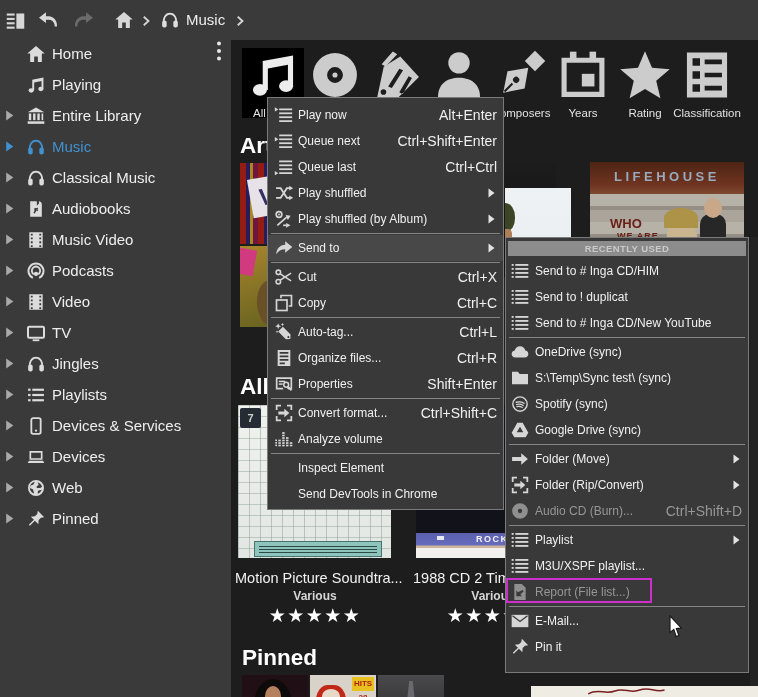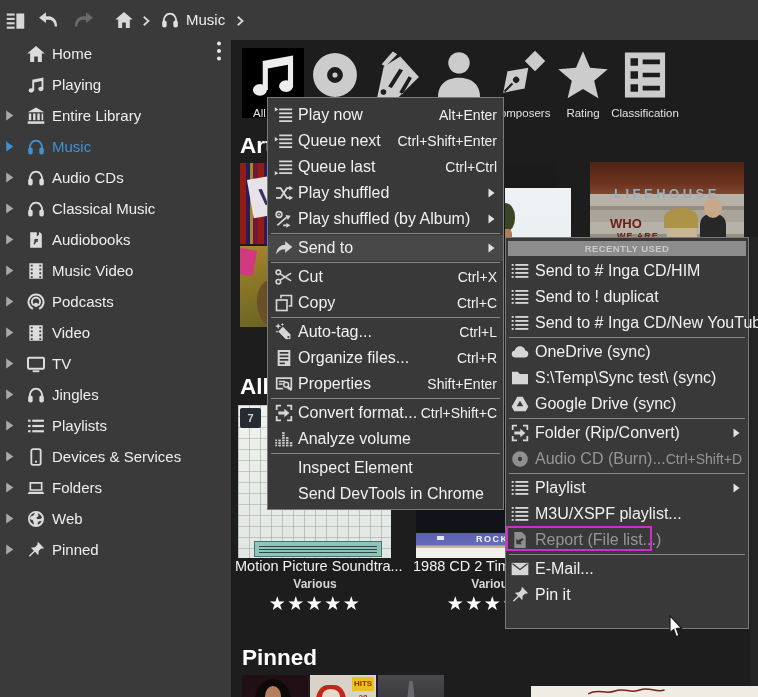--- a/index.html
+++ b/index.html
@@ -79,21 +79,21 @@
   #art2 .face{position:absolute;left:17px;top:34px;width:30px;height:46px;border-radius:46% 54% 48% 52%;background:#6a5026;}
   #art3{left:205px;top:123px;width:120px;height:114px;background:linear-gradient(180deg,#1c1c1c,#101010);}
   #art3 .head{position:absolute;left:20px;top:58px;width:40px;height:54px;border-radius:50% 50% 40% 40%;background:#3a4a2a;}
   #art4{left:274px;top:148px;width:66px;height:89px;background:linear-gradient(180deg,#eef2f4,#e8edef);}
   #art4 .head{position:absolute;left:-4px;top:15px;width:14px;height:28px;border-radius:0 70% 55% 0/0 50% 45% 0;background:#3c4426;}
   #art4 .neck{position:absolute;left:-2px;top:41px;width:9px;height:12px;border-radius:0 40% 20% 0;background:#ad7f58;}
   #lifehouse{left:359px;top:122px;width:154px;height:115px;}
   #lifehouse .top{position:absolute;left:0;top:0;width:100%;height:32px;background:linear-gradient(180deg,#4e2414,#6e3420 70%,#7e4a30);}
   #lifehouse .bot{position:absolute;left:0;top:32px;width:100%;height:83px;
     background:repeating-linear-gradient(180deg,#b6b2a8 0 12px,#948e84 12px 16px,#aaa49a 16px 28px);}
-  #lifehouse .t1{position:absolute;left:0;top:24px;width:100%;text-align:center;font-weight:bold;font-size:13px;letter-spacing:3.5px;color:#9aaabd;}
+  #lifehouse .t1{position:absolute;left:0;top:7px;width:100%;text-align:center;font-weight:bold;font-size:13px;letter-spacing:3.5px;color:#9aaabd;}
   #lifehouse .t2{position:absolute;left:20px;top:56px;font-weight:bold;font-size:13px;line-height:11px;color:#6a2018;}
   #lifehouse .t2 .sub{font-size:9px;padding-left:7px;letter-spacing:1px;}
   #lifehouse .guy1{position:absolute;left:76px;top:52px;width:32px;height:63px;border-radius:48% 52% 20% 20%;background:#c9b690;}
   #lifehouse .guy1:before{content:"";position:absolute;left:-2px;top:-6px;width:34px;height:20px;border-radius:50% 50% 0 0;background:#ad9348;}
   #lifehouse .guy2{position:absolute;left:110px;top:52px;width:26px;height:63px;background:#272727;border-radius:10px 10px 0 0;}
   #lifehouse .guy2:before{content:"";position:absolute;left:4px;top:-16px;width:18px;height:20px;border-radius:50%;background:#c9a88a;}
 
   
   .album-card{position:absolute;width:156px;}
   #album1{left:7px;top:365px;}
@@ -104,21 +104,21 @@
       repeating-linear-gradient(180deg,rgba(140,158,148,.45) 0 1px,transparent 1px 11px),
       linear-gradient(180deg,#f0f2ee,#e2e6e2);}
   #album1 .logo{position:absolute;left:2px;top:3px;width:21px;height:20px;background:#262c34;border-radius:2px;
     color:#cfd4c8;font-size:11px;font-weight:bold;text-align:center;line-height:20px;}
   #album1 .tealbox{position:absolute;left:16px;top:136px;width:128px;height:16px;background:#8ec4bc;border:1px solid #44746c;
     display:flex;flex-direction:column;justify-content:center;gap:2px;padding:0 4px;}
   #album1 .tealbox i{display:block;height:1px;background:#2c4a44;}
   #album2 .album-cover{background:linear-gradient(180deg,#12121a 0 128px,#5a5fae 128px,#666bbc 140px,#cbb69c 141px 143px,#f2f1ed 143px);}
   #album2 .box{position:absolute;left:60px;top:129px;color:#f2f2f4;font-weight:bold;font-size:9px;letter-spacing:1.5px;white-space:nowrap;}
   #album2 .mark{position:absolute;left:21px;top:131px;width:7px;height:4px;background:#e8e8f0;}
-  .album-title{width:160px;margin-left:-3px;text-align:center;font-size:14.5px;color:#f2f2f2;white-space:nowrap;}
+  .album-title{margin-top:12px;width:160px;margin-left:-3px;text-align:center;font-size:14.5px;color:#f2f2f2;white-space:nowrap;}
   .album-artist{margin-top:3px;width:160px;margin-left:-3px;text-align:center;font-size:12px;font-weight:bold;color:#d6d6d6;white-space:nowrap;}
   .album-stars{margin-top:4px;width:160px;margin-left:-3px;text-align:center;font-size:19px;line-height:18px;color:#ffffff;letter-spacing:1.5px;white-space:nowrap;}
   #album2 .album-title{text-align:left;}
 
   
   .pin-cover{position:absolute;top:635px;width:66px;height:62px;}
   #pin1{left:11px;background:linear-gradient(180deg,#201016 0 30%,#30121a 60%,#4a1018);}
   #pin1 .hair{position:absolute;left:12px;top:4px;width:38px;height:52px;border-radius:50% 50% 30% 30%;background:#0e0a0a;}
   #pin1 .face{position:absolute;left:23px;top:11px;width:16px;height:20px;border-radius:50%;background:#b5805e;}
   #pin2{left:79px;background:linear-gradient(180deg,#d8d2c8 0 55%,#b02016 55%);}
@@ -130,26 +130,26 @@
   #pin3 .tower{position:absolute;left:24px;top:6px;width:18px;height:56px;background:#6a6a6e;
     clip-path:polygon(20% 100%,30% 30%,40% 0,60% 0,70% 30%,80% 100%);}
   #script-cover{position:absolute;left:300px;top:646px;width:227px;height:11px;background:#efece4;}
   #script-cover svg{display:block;width:100%;height:100%;}
 
   #right-strip{position:absolute;left:519px;top:197px;width:8px;height:460px;background:#232323;}
 
   
   .menu{position:absolute;background:var(--menu-bg);border:1px solid var(--menu-border);z-index:10;}
   #context-menu{left:267px;top:97px;width:237px;padding:4px 0 2px 0;}
-  #sendto-menu{left:505px;top:237px;width:244px;padding:2px 0 20px 0;}
+  #sendto-menu{left:505px;top:237px;width:244px;padding:2px 0 12px 0;}
   .mi{position:relative;height:26px;display:flex;align-items:center;}
   .mi.hover{background:var(--hover);}
   .mi-icon{position:absolute;left:6px;width:20px;height:20px;color:var(--icon);}
   .mi-icon svg{display:block;width:100%;height:100%;}
-  .mi-label{position:absolute;left:30px;font-size:16px;color:var(--txt);white-space:nowrap;}
+  .mi-label{position:absolute;left:30px;font-size:12px;color:var(--txt);white-space:nowrap;}
   .mi-shortcut{position:absolute;right:6px;font-size:14px;color:var(--txt);white-space:nowrap;}
   .mi-sub{position:absolute;right:8px;width:7px;height:10px;color:#e2e2e2;}
   .mi-sub svg{display:block;width:100%;height:100%;}
   .mi.disabled .mi-label,.mi.disabled .mi-shortcut{color:var(--dim);}
   .mi.disabled .mi-icon{color:#8f8f8f;}
   .menu-sep{height:1px;background:var(--menu-sep);margin:1px 3px;}
   #sendto-menu .mi-label{left:29px;}
   #sendto-menu .mi-icon{left:4px;}
   .menu-header{height:15px;margin:1px 2px 2px 2px;background:#8c8c8c;color:#c9c9c9;
     font-size:9.5px;font-weight:bold;letter-spacing:.4px;text-align:center;line-height:15px;}
@@ -286,37 +286,20 @@
           </span>
     <span class="sb-icon">
             <svg viewBox="0 0 24 24">
               <g fill="currentColor">
                 <path d="M3.4 14 C3.4 7.5 7.2 3.4 12 3.4 C16.8 3.4 20.6 7.5 20.6 14 L18.4 14 C18.4 8.7 15.6 5.6 12 5.6 C8.4 5.6 5.6 8.7 5.6 14 Z"></path>
                 <rect x="2.6" y="12.6" width="5.4" height="8.4" rx="2.4"></rect>
                 <rect x="16" y="12.6" width="5.4" height="8.4" rx="2.4"></rect>
               </g>
             </svg>
           </span>
-    <span class="sb-label">Audio CDs</span>
-  </div>
-        <div class="sb-item">
-    <span class="sb-arrow">
-            <svg viewBox="0 0 8 10">
-              <path d="M1 0.5 L7.5 5 L1 9.5 Z" fill="currentColor"></path>
-            </svg>
-          </span>
-    <span class="sb-icon">
-            <svg viewBox="0 0 24 24">
-              <g fill="currentColor">
-                <path d="M3.4 14 C3.4 7.5 7.2 3.4 12 3.4 C16.8 3.4 20.6 7.5 20.6 14 L18.4 14 C18.4 8.7 15.6 5.6 12 5.6 C8.4 5.6 5.6 8.7 5.6 14 Z"></path>
-                <rect x="2.6" y="12.6" width="5.4" height="8.4" rx="2.4"></rect>
-                <rect x="16" y="12.6" width="5.4" height="8.4" rx="2.4"></rect>
-              </g>
-            </svg>
-          </span>
     <span class="sb-label">Classical Music</span>
   </div>
         <div class="sb-item">
     <span class="sb-arrow">
             <svg viewBox="0 0 8 10">
               <path d="M1 0.5 L7.5 5 L1 9.5 Z" fill="currentColor"></path>
             </svg>
           </span>
     <span class="sb-icon">
             <svg viewBox="0 0 24 24">
@@ -440,21 +423,21 @@
             </svg>
           </span>
     <span class="sb-icon">
             <svg viewBox="0 0 24 24">
               <g fill="currentColor">
                 <path fill-rule="evenodd" d="M4.2 4.8 H19.8 V15.4 H4.2 Z M6.2 6.8 V13.4 H17.8 V6.8 Z"></path>
                 <path d="M3.6 16.6 H20.4 L22 19.2 H2 Z"></path>
               </g>
             </svg>
           </span>
-    <span class="sb-label">Folders</span>
+    <span class="sb-label">Devices</span>
   </div>
         <div class="sb-item">
     <span class="sb-arrow">
             <svg viewBox="0 0 8 10">
               <path d="M1 0.5 L7.5 5 L1 9.5 Z" fill="currentColor"></path>
             </svg>
           </span>
     <span class="sb-icon">
             <svg viewBox="0 0 24 24">
               <path fill="currentColor" fill-rule="evenodd" d="M12 2.4 A9.6 9.6 0 1 0 12 21.6 A9.6 9.6 0 1 0 12 2.4 Z M11 4.6 C9.4 6 9.8 7.4 8.4 8.2 C7 9 5.6 8.6 5 10.2 C4.6 11.4 5.2 12.6 6.6 12.8 C8.4 13 8.8 13.8 8.8 15.2 C8.8 16.6 9.8 17 9.6 18.6 C7 17.8 4.6 15.2 4.6 12 C4.6 8.2 7.2 5.2 11 4.6 Z M14 5 C16.6 5.8 18.6 7.8 19.2 10.4 C18 11 17.6 12.2 16.2 12 C14.8 11.8 14.2 12.6 13.2 11.8 C12.2 11 12.8 9.8 13.8 9.4 C15 9 15.4 8.2 14.8 7 C14.4 6.2 14 5.8 14 5 Z M18.8 14.2 C18 16.4 16.4 18.2 14.2 18.9 C14.4 17.6 13.6 16.4 14.8 15.3 C15.9 14.3 17.5 15.1 18.8 14.2 Z"></path>
@@ -526,20 +509,31 @@
         <div class="tab">
     <span class="tab-icon">
             <svg viewBox="0 0 24 24">
               <g fill="currentColor" transform="rotate(45 12 12)">
                 <rect x="8.9" y="0.4" width="6.2" height="6.2"></rect>
                 <path fill-rule="evenodd" d="M12 7.6 L17.2 15 L12 22.8 L6.8 15 Z M12 13.6 A1.35 1.35 0 1 0 12 16.3 A1.35 1.35 0 1 0 12 13.6 Z M11.55 17.2 H12.45 L12.45 22 H11.55 Z"></path>
               </g>
             </svg>
           </span>
     <span class="tab-label">Composers</span>
+  </div>
+        <div class="tab">
+    <span class="tab-icon">
+            <svg viewBox="0 0 24 24">
+              <path fill="currentColor" fill-rule="evenodd" d="M2.8 4.6 H21.2 V21.4 H2.8 Z M5 6.8 V19.2 H19 V6.8 Z"></path>
+              <rect x="6.4" y="2" width="2.8" height="4.4" fill="currentColor"></rect>
+              <rect x="14.8" y="2" width="2.8" height="4.4" fill="currentColor"></rect>
+              <rect x="11.5" y="11.5" width="5.4" height="5.4" fill="currentColor"></rect>
+            </svg>
+          </span>
+    <span class="tab-label">Years</span>
   </div>
         <div class="tab">
     <span class="tab-icon">
             <svg viewBox="0 0 24 24">
               <path fill="currentColor" d="M12 1.8 L15 8.9 L22.6 9.5 L16.8 14.5 L18.6 22 L12 18 L5.4 22 L7.2 14.5 L1.4 9.5 L9 8.9 Z"></path>
             </svg>
           </span>
     <span class="tab-label">Rating</span>
   </div>
         <div class="tab">
@@ -910,26 +904,52 @@
     <span class="mi-icon">
           <svg viewBox="0 0 24 24">
             <path fill="currentColor" d="M2.4 4.6 H9.4 L11.6 7.2 H21.6 V19.4 H2.4 Z"></path>
           </svg>
         </span>
     <span class="mi-label">S:\Temp\Sync test\ (sync)</span>
   </div>
       <div class="mi">
     <span class="mi-icon">
           <svg viewBox="0 0 24 24">
+            <circle cx="12" cy="12" r="8.6" fill="none" stroke="currentColor" stroke-width="1.7"></circle>
+            <g fill="none" stroke="currentColor" stroke-linecap="round">
+              <path d="M7.6 9.9 C10.8 9.1 14.3 9.5 16.8 11.1" stroke-width="1.7"></path>
+              <path d="M7.9 12.6 C10.7 12 13.7 12.4 15.9 13.8" stroke-width="1.5"></path>
+              <path d="M8.2 15.2 C10.5 14.7 12.9 15 14.8 16.2" stroke-width="1.4"></path>
+            </g>
+          </svg>
+        </span>
+    <span class="mi-label">Spotify (sync)</span>
+  </div>
+      <div class="mi">
+    <span class="mi-icon">
+          <svg viewBox="0 0 24 24">
             <path fill="currentColor" fill-rule="evenodd" d="M8.8 3.2 H15.2 L22 15.2 L18.8 20.8 H5.2 L2 15.2 Z M12 8.2 L15.9 14.6 L8.1 14.6 Z"></path>
           </svg>
         </span>
     <span class="mi-label">Google Drive (sync)</span>
   </div>
       <div class="menu-sep"></div>
+      <div class="mi">
+    <span class="mi-icon">
+          <svg viewBox="0 0 24 24">
+            <path fill="currentColor" d="M2.5 9.6 H13.5 V5 L21.5 12 L13.5 19 V14.4 H2.5 Z"></path>
+          </svg>
+        </span>
+    <span class="mi-label">Folder (Move)</span>
+  <span class="mi-sub">
+          <svg viewBox="0 0 7 10">
+            <path d="M0.5 0.5 L6.5 5 L0.5 9.5 Z" fill="currentColor"></path>
+          </svg>
+        </span>
+      </div>
       <div class="mi">
     <span class="mi-icon">
           <svg viewBox="0 0 24 24">
             <g fill="none" stroke="currentColor" stroke-width="2.1">
               <path d="M8.4 3.2 H3.2 V8.4"></path>
               <path d="M15.6 3.2 H20.8 V8.4"></path>
               <path d="M8.4 20.8 H3.2 V15.6"></path>
               <path d="M15.6 20.8 H20.8 V15.6"></path>
             </g>
             <path fill="currentColor" d="M5.2 10.2 H12.4 V7 L18.4 12 L12.4 17 V13.8 H5.2 Z"></path>

